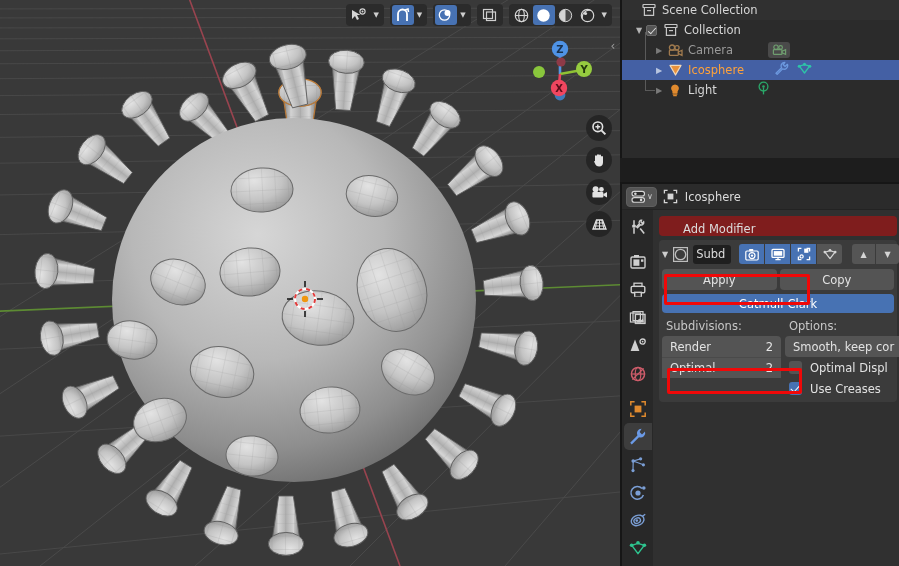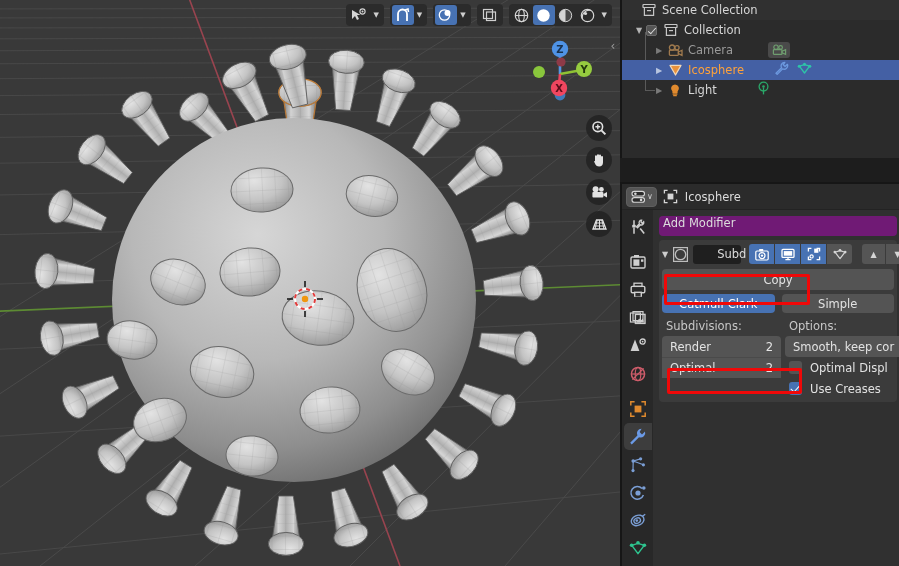--- a/index.html
+++ b/index.html
@@ -115,30 +115,30 @@
   .ptab{
     width:28px;height:27px;display:flex;align-items:center;justify-content:center;
     border-radius:5px 0 0 5px;position:relative;
   }
   .ptab.active{background:#3d3d3d;}
   .ptab.gap{margin-top:7px;}
 
   
   #pbody{position:absolute;left:31px;top:26px;right:0;bottom:0;background:#303030;padding:4px 0 0 4px;}
   .addmod{
-    height:20px;margin:2px 2px 4px 2px;background:#701a75;border-radius:4px;
-    display:flex;align-items:flex-start;padding-left:4px;font-size:11.5px;color:#dcdcdc;
+    height:20px;margin:2px 2px 4px 2px;background:#7f1d1d;border-radius:4px;
+    display:flex;align-items:flex-end;padding-left:24px;font-size:11.5px;color:#dcdcdc;
   }
   .modpanel{background:#3b3b3b;border-radius:4px;margin:0 2px 0 2px;padding:3px;}
   .modhdr{height:22px;display:flex;align-items:center;gap:4px;}
   .mh-tri{width:16px;text-align:center;color:#cdcdcd;font-size:8px;}
   .mh-ic{width:20px;height:20px;display:flex;align-items:center;justify-content:center;}
   .mh-name{
     height:19px;background:#1f1f1f;border-radius:3px;display:flex;align-items:center;
-    padding:0 24px;font-size:11.5px;color:#dcdcdc;min-width:38px;
+    padding:0 3px;font-size:11.5px;color:#dcdcdc;min-width:38px;
   }
   .tog-grp{display:flex;gap:1px;margin-left:4px;}
   .tog{
     width:25px;height:20px;background:#555;display:flex;align-items:center;justify-content:center;color:#d9d9d9;
   }
   .tog:first-child{border-radius:3px 0 0 3px;}
   .tog:last-child{border-radius:0 3px 3px 0;}
   .tog.on{background:#4772b3;color:#fff;}
   .mh-updown{display:flex;gap:1px;margin-left:6px;}
   .updown{width:23px;height:20px;background:#555;display:flex;align-items:center;justify-content:center;color:#d5d5d5;font-size:8px;}
@@ -826,26 +826,26 @@
               </svg>
             </span>
           </span>
           <span class="mh-updown">
             <span class="updown">▲</span>
             <span class="updown">▼</span>
           </span>
         </div>
 
         <div class="rowbtns">
+          <span class="btn">Apply</span>
           <span class="btn">Copy</span>
         </div>
 
         <div class="modetabs">
           <span class="mtab on">Catmull-Clark</span>
-          <span class="mtab">Simple</span>
         </div>
 
         <div class="cols">
           <div class="col">
             <div class="coltitle">Subdivisions:</div>
             <div class="prow first">
               <span>Render</span>
               <span class="v">2</span>
             </div>
             <div class="prow" style="border-top:1px solid #4a4a4a;">

